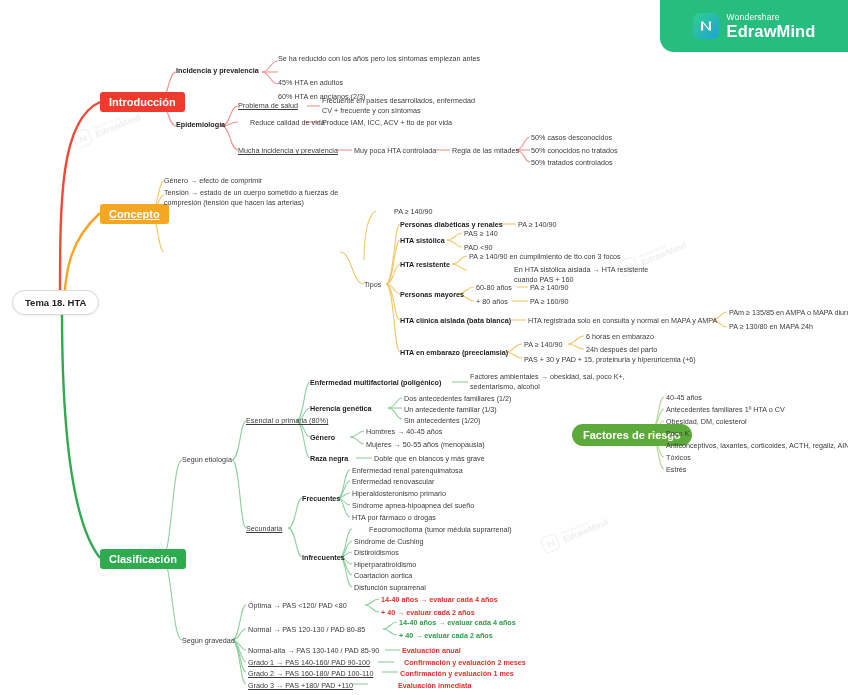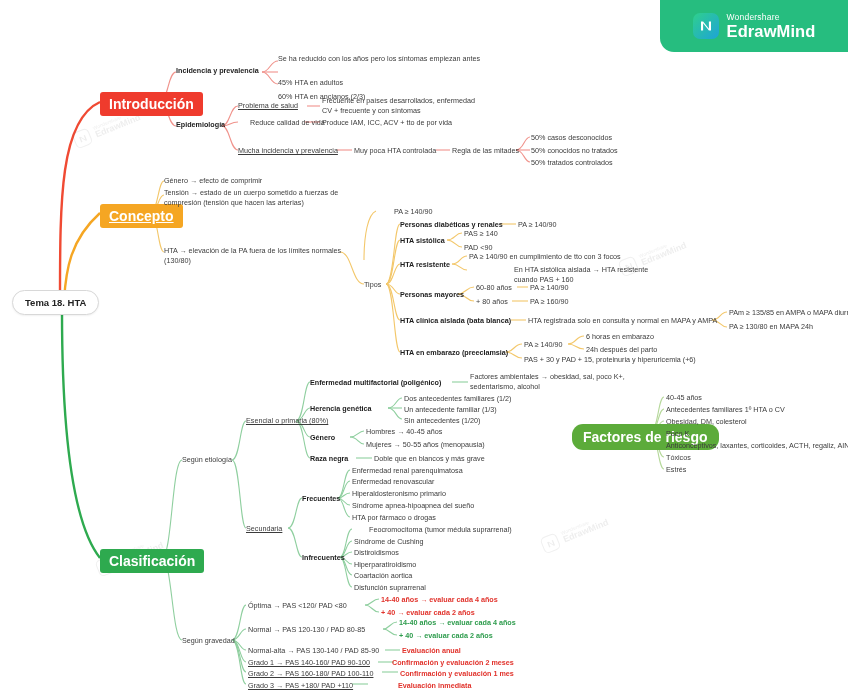--- a/index.html
+++ b/index.html
@@ -90,21 +90,21 @@
     border-radius: 14px;
     padding: 6px 12px;
     font-size: 9.5px;
     font-weight: bold;
     color: #222222;
     box-shadow: 0 1px 2px rgba(0,0,0,.06);
   }
   .cat-node {
     border-radius: 3px;
     padding: 4px 9px;
-    font-size: 14px;
+    font-size: 11px;
     font-weight: bold;
     color: #ffffff;
   }
   .cat-red   { background: #ef3b2d; }
   .cat-amber { background: #f5a623; }
   .cat-green { background: #2eaa4f; }
   .cat-pill  { background: #5cab3a; border-radius: 11px; padding: 5px 11px; }
 
   .lbl {
     position: absolute;
@@ -348,21 +348,20 @@
   <div class="lbl u" style="left:238px; top:146px;">Mucha incidencia y prevalencia</div>
   <div class="lbl" style="left:354px; top:146px;">Muy poca HTA controlada</div>
   <div class="lbl" style="left:452px; top:146px;">Regla de las mitades</div>
 
   <div class="lbl" style="left:531px; top:133px;">50% casos desconocidos</div>
   <div class="lbl" style="left:531px; top:146px;">50% conocidos no tratados</div>
   <div class="lbl" style="left:531px; top:158px;">50% tratados controlados</div>
 
   <div class="lbl" style="left:164px; top:176px;">Género → efecto de comprimir</div>
   <div class="lbl wrap" style="left:164px; top:188px; width:178px;">Tensión → estado de un cuerpo sometido a fuerzas de compresión (tensión que hacen las arterias)</div>
-  <div class="lbl wrap" style="left:164px; top:246px; width:186px;">HTA → elevación de la PA fuera de los límites normales (130/80)</div>
 
   <div class="lbl" style="left:364px; top:280px;">Tipos</div>
   <div class="lbl" style="left:394px; top:207px;">PA ≥ 140/90</div>
 
   <div class="lbl b" style="left:400px; top:220px;">Personas diabéticas y renales</div>
   <div class="lbl" style="left:518px; top:220px;">PA ≥ 140/90</div>
 
   <div class="lbl b" style="left:400px; top:236px;">HTA sistólica</div>
   <div class="lbl" style="left:464px; top:229px;">PAS ≥ 140</div>
   <div class="lbl" style="left:464px; top:243px;">PAD &lt;90</div>
@@ -431,21 +430,21 @@
   <div class="lbl red-t" style="left:381px; top:608px;">+ 40 → evaluar cada 2 años</div>
 
   <div class="lbl" style="left:248px; top:625px;">Normal → PAS 120-130 / PAD 80-85</div>
   <div class="lbl green-t" style="left:399px; top:618px;">14-40 años → evaluar cada 4 años</div>
   <div class="lbl green-t" style="left:399px; top:631px;">+ 40 → evaluar cada 2 años</div>
 
   <div class="lbl" style="left:248px; top:646px;">Normal-alta → PAS 130-140 / PAD 85-90</div>
   <div class="lbl red-t" style="left:402px; top:646px;">Evaluación anual</div>
 
   <div class="lbl u" style="left:248px; top:658px;">Grado 1 → PAS 140-160/ PAD 90-100</div>
-  <div class="lbl red-t" style="left:392px; top:658px;">Confirmación y evaluación 2 meses</div>
+  <div class="lbl red-t" style="left:404px; top:658px;">Confirmación y evaluación 2 meses</div>
 
   <div class="lbl u" style="left:248px; top:669px;">Grado 2 → PAS 160-180/ PAD 100-110</div>
   <div class="lbl red-t" style="left:400px; top:669px;">Confirmación y evaluación 1 mes</div>
 
   <div class="lbl u" style="left:248px; top:681px;">Grado 3 → PAS +180/ PAD +110</div>
   <div class="lbl red-t" style="left:370px; top:681px;padding-left:28px;">Evaluación inmediata</div>
 
   <div class="lbl" style="left:666px; top:393px;">40-45 años</div>
   <div class="lbl" style="left:666px; top:405px;">Antecedentes familiares 1º HTA o CV</div>
   <div class="lbl" style="left:666px; top:417px;">Obesidad, DM, colesterol</div>

